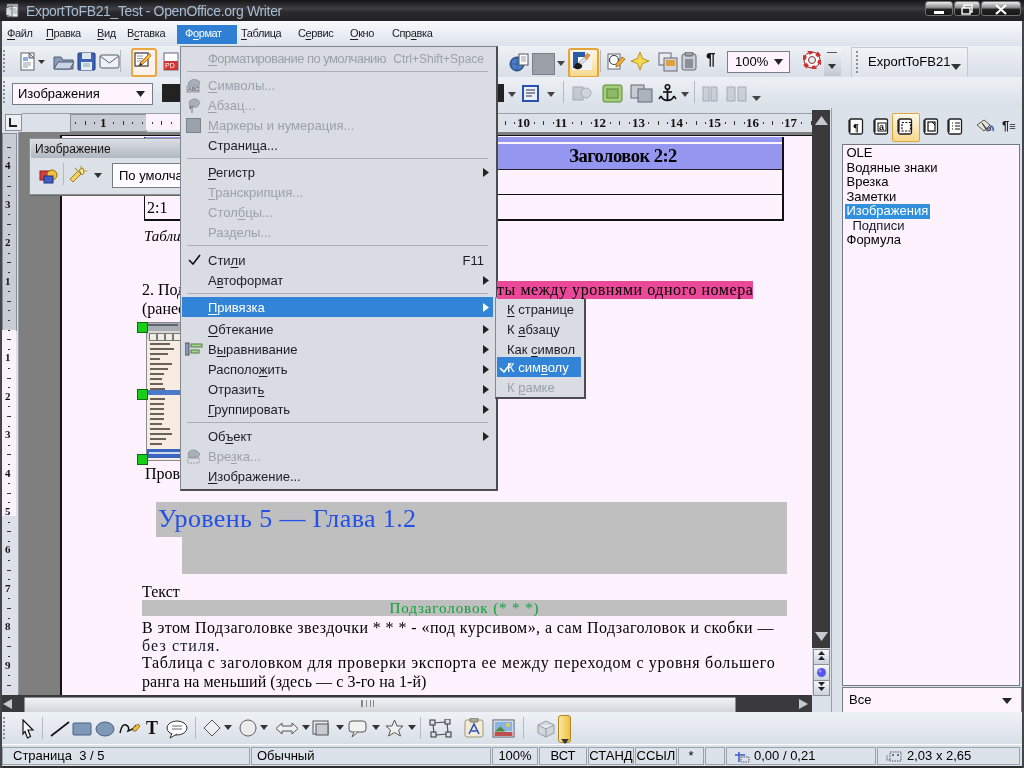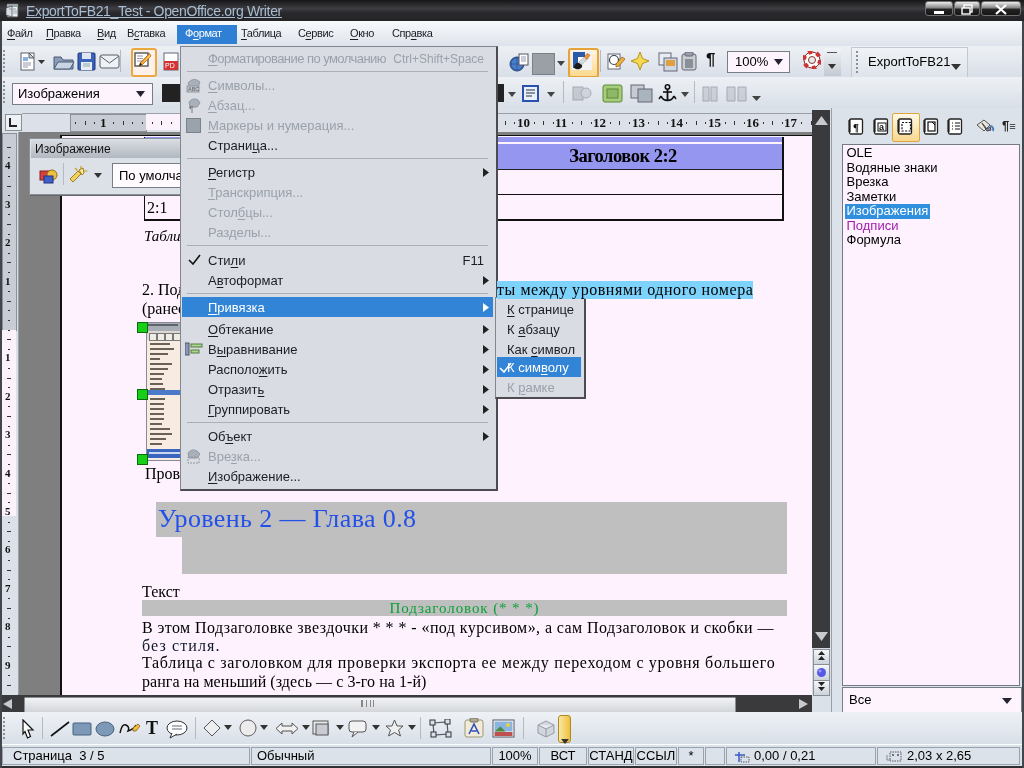--- a/index.html
+++ b/index.html
@@ -1,18 +1,18 @@
 <!DOCTYPE html>
 <html><head><meta charset="utf-8">
 <style>
   html,body{margin:0;padding:0;width:1024px;height:768px;overflow:hidden;}
   body{font-family:"Liberation Sans",sans-serif;position:relative;background:#dbe1e9;}
   .abs{position:absolute;}
   #titlebar{left:0;top:0;width:1024px;height:21px;background:linear-gradient(#161618,#3d3d42 40%,#2a2a2e 60%,#232326);}
-  #title-text{left:26px;top:2.5px;font-size:14px;letter-spacing:-0.35px;color:#a9bdd2;text-decoration:underline;}
+  #title-text{left:26px;top:2.5px;font-size:14px;letter-spacing:-0.35px;color:#a9bdd2;}
   .winbtn{top:1px;height:13px;background:linear-gradient(#ececec,#8e8e8e 42%,#222 58%,#161616);border:1px solid #707070;border-radius:3px;color:#fff;}
   #menubar{left:0;top:21px;width:1024px;height:25px;background:linear-gradient(#f8fafc,#dde3eb);}
   .mi{position:absolute;top:0;height:25px;line-height:25px;font-size:11px;letter-spacing:-0.4px;color:#1a1d22;}
   #mi-hl{left:177px;top:4px;width:60px;height:19px;background:#2f7fd4;}
   .tb{left:0;width:1024px;background:linear-gradient(#edf1f5,#d9dfe8);}
   #toolbar1{top:46px;height:31px;border-bottom:1px solid #c9cfd8;}
   #toolbar2{top:77px;height:31px;border-bottom:1px solid #c9cfd8;}
   .grip{width:3px;border-left:2px dotted #8a9099;height:22px;}
   .sep{width:1px;background:#b4bac2;height:22px;top:4px;}
   .combo{background:#fdf4fd;border:1px solid #767e88;font-size:13px;color:#000;}
@@ -382,21 +382,21 @@
  <div class="abs" style="left:3px;top:120px;width:12px;height:2px;background:#6a6258"></div>
  <div class="abs" style="left:0px;top:66.5px;width:52px;height:5px;background:#4a7ac8"></div>
  <div class="abs" style="left:0px;top:126px;width:52px;height:9px;background:#3a66c0"></div>
  <div class="abs" style="left:2px;top:129px;width:40px;height:2px;background:#cdd8f0"></div>
 </div>
 <div class="abs" style="left:119px;top:189.5px;width:9px;height:9px;background:#17cf17;border:1px solid #0a6a0a"></div>
 <div class="abs" style="left:119px;top:257px;width:9px;height:9px;background:#17cf17;border:1px solid #0a6a0a"></div>
 <div class="abs" style="left:119px;top:322px;width:9px;height:9px;background:#17cf17;border:1px solid #0a6a0a"></div>
 <div class="abs serif" style="left:127px;top:333px;font-size:16px;color:#000">Проверка обтекания</div>
 <div class="abs" style="left:138px;top:370px;width:631px;height:35px;background:#bfbfbf"></div>
-<div class="abs serif" style="left:140px;top:372px;font-size:26px;letter-spacing:0.4px;color:#2350e8">Уровень 2 — Глава 0.8</div>
+<div class="abs serif" style="left:140px;top:372px;font-size:26px;letter-spacing:0.4px;color:#2350e8">Уровень 5 — Глава 1.2</div>
 <div class="abs" style="left:164px;top:405px;width:605px;height:37px;background:#bfbfbf"></div>
 <div class="abs serif" style="left:124px;top:451px;font-size:16px;color:#000">Текст</div>
 <div class="abs" style="left:124px;top:467.5px;width:645px;height:16px;background:#bfbfbf"></div>
 <div class="abs serif" style="left:124px;top:468px;width:645px;text-align:center;font-size:15px;letter-spacing:0.9px;color:#0aa136">Подзаголовок (* * *)</div>
 <div class="abs serif" style="left:124px;top:487px;font-size:16px;letter-spacing:0.42px;color:#000;white-space:nowrap">В этом Подзаголовке звездочки * * * - «под курсивом», а сам Подзаголовок и скобки —</div>
     <div class="abs serif" style="left:124px;top:505px;font-size:16px;letter-spacing:1.1px;color:#0f172a">без стиля.</div>
     <div class="abs serif" style="left:124px;top:522px;font-size:16px;letter-spacing:0.68px;color:#000;white-space:nowrap">Таблица с заголовком для проверки экспорта ее между  переходом с уровня большего</div>
     <div class="abs serif" style="left:124px;top:541px;font-size:16px;letter-spacing:0.05px;color:#000;white-space:nowrap">ранга на меньший (здесь — с 3-го на 1-й)</div>
   </div>
 
@@ -570,21 +570,21 @@
       <path d="M8 6 l5 6 l3 -2 l1 3 l-4 1 Z" fill="#8a98a8" stroke="#445"></path>
       <path d="M16 9 a3.5 3.5 0 0 1 3 5" fill="none" stroke="#4a7ab8" stroke-width="2"></path>
     </svg>
 <div class="abs" style="left:170px;top:10px;font-size:13px;font-weight:bold;color:#222">¶<span style="font-size:11px">≡</span></div>
 <div class="abs" style="left:10px;top:36px;width:176px;height:540px;background:#fdf2fd;border:1px solid #737a84"></div>
 <div class="abs" style="left:12.5px;top:38.0px;height:14.5px;font-size:13px;line-height:14.5px;color:#000;padding-left:2px">OLE</div>
 <div class="abs" style="left:12.5px;top:52.5px;height:14.5px;font-size:13px;line-height:14.5px;color:#000;padding-left:2px">Водяные знаки</div>
 <div class="abs" style="left:12.5px;top:67.1px;height:14.5px;font-size:13px;line-height:14.5px;color:#000;padding-left:2px">Врезка</div>
 <div class="abs" style="left:12.5px;top:81.7px;height:14.5px;font-size:13px;line-height:14.5px;color:#000;padding-left:2px">Заметки</div>
 <div class="abs" style="left:12.5px;top:96.2px;height:14.5px;font-size:13px;line-height:14.5px;background:#3090de;color:#fff;width:fit-content;padding-right:2px;padding-left:2px">Изображения</div>
-<div class="abs" style="left:12.5px;top:110.8px;height:14.5px;font-size:13px;line-height:14.5px;color:#a21caf;padding-left:2px">Подписи</div>
+<div class="abs" style="left:12.5px;top:110.8px;height:14.5px;font-size:13px;line-height:14.5px;color:#0f172a;padding-left:8px">Подписи</div>
 <div class="abs" style="left:12.5px;top:125.3px;height:14.5px;font-size:13px;line-height:14.5px;color:#000;padding-left:2px">Формула</div>
 <div class="abs combo" style="left:10px;top:579px;width:178px;height:24px;line-height:24px"><span style="margin-left:6px">Все</span><svg class="abs" style="right:8px;top:9px" width="12" height="8">
         <path d="M1 1 L11 1 L6 7 Z" fill="#223"></path>
       </svg></div>
   </div>
 
 <div id="drawbar" class="abs">
     <div class="grip abs" style="left:3px;top:5px"></div>
 <svg class="abs" style="left:20px;top:7px" width="16" height="21">
       <path d="M3 1 L13 11 L8 11 L10.5 17.5 L7.5 19 L5 12.5 L3 15 Z" fill="#fff" stroke="#111" stroke-width="1.2"></path>
@@ -854,21 +854,21 @@
       <svg class="abs" style="left:2px;top:5px" width="13" height="11">
         <path d="M1 6 L5 10 L12 1" fill="none" stroke="#fff" stroke-width="1.6"></path>
       </svg>
       <span class="txt">К сим<u>в</u>олу</span>
     </div>
 <div class="smitem dis" style="top:79px;text-decoration:underline;">
       <span class="txt">К <u>р</u>амке</span>
     </div>
   </div>
 
-<div class="abs serif" style="left:497px;top:281px;font-size:16px;letter-spacing:0.55px;color:#000;background:#7dd3fc">ты между уровнями одного номера</div>
+<div class="abs serif" style="left:497px;top:281px;font-size:16px;letter-spacing:0.55px;color:#000;background:#ec4899">ты между уровнями одного номера</div>
 <div class="abs" style="left:812px;top:648px;width:18px;height:47px;background:#d5dae1">
  <div class="abs" style="left:1px;top:1px;width:15px;height:14px;background:linear-gradient(#f4f6f8,#cdd3da);border:1px solid #8a9098"><svg width="15" height="14">
         <path d="M7.5 1 L11 5 L4 5 Z" fill="#222"></path>
         <path d="M7.5 6 L11 10 L4 10 Z" fill="#222"></path>
       </svg></div>
  <div class="abs" style="left:1px;top:16px;width:15px;height:15px;background:linear-gradient(#f4f6f8,#cdd3da);border:1px solid #8a9098"><svg width="15" height="15">
         <circle cx="7.5" cy="7.5" r="4.5" fill="#5858e8"></circle>
         <circle cx="6" cy="6" r="1.5" fill="#9a9af8"></circle>
       </svg></div>
  <div class="abs" style="left:1px;top:32px;width:15px;height:14px;background:linear-gradient(#f4f6f8,#cdd3da);border:1px solid #8a9098"><svg width="15" height="14">

